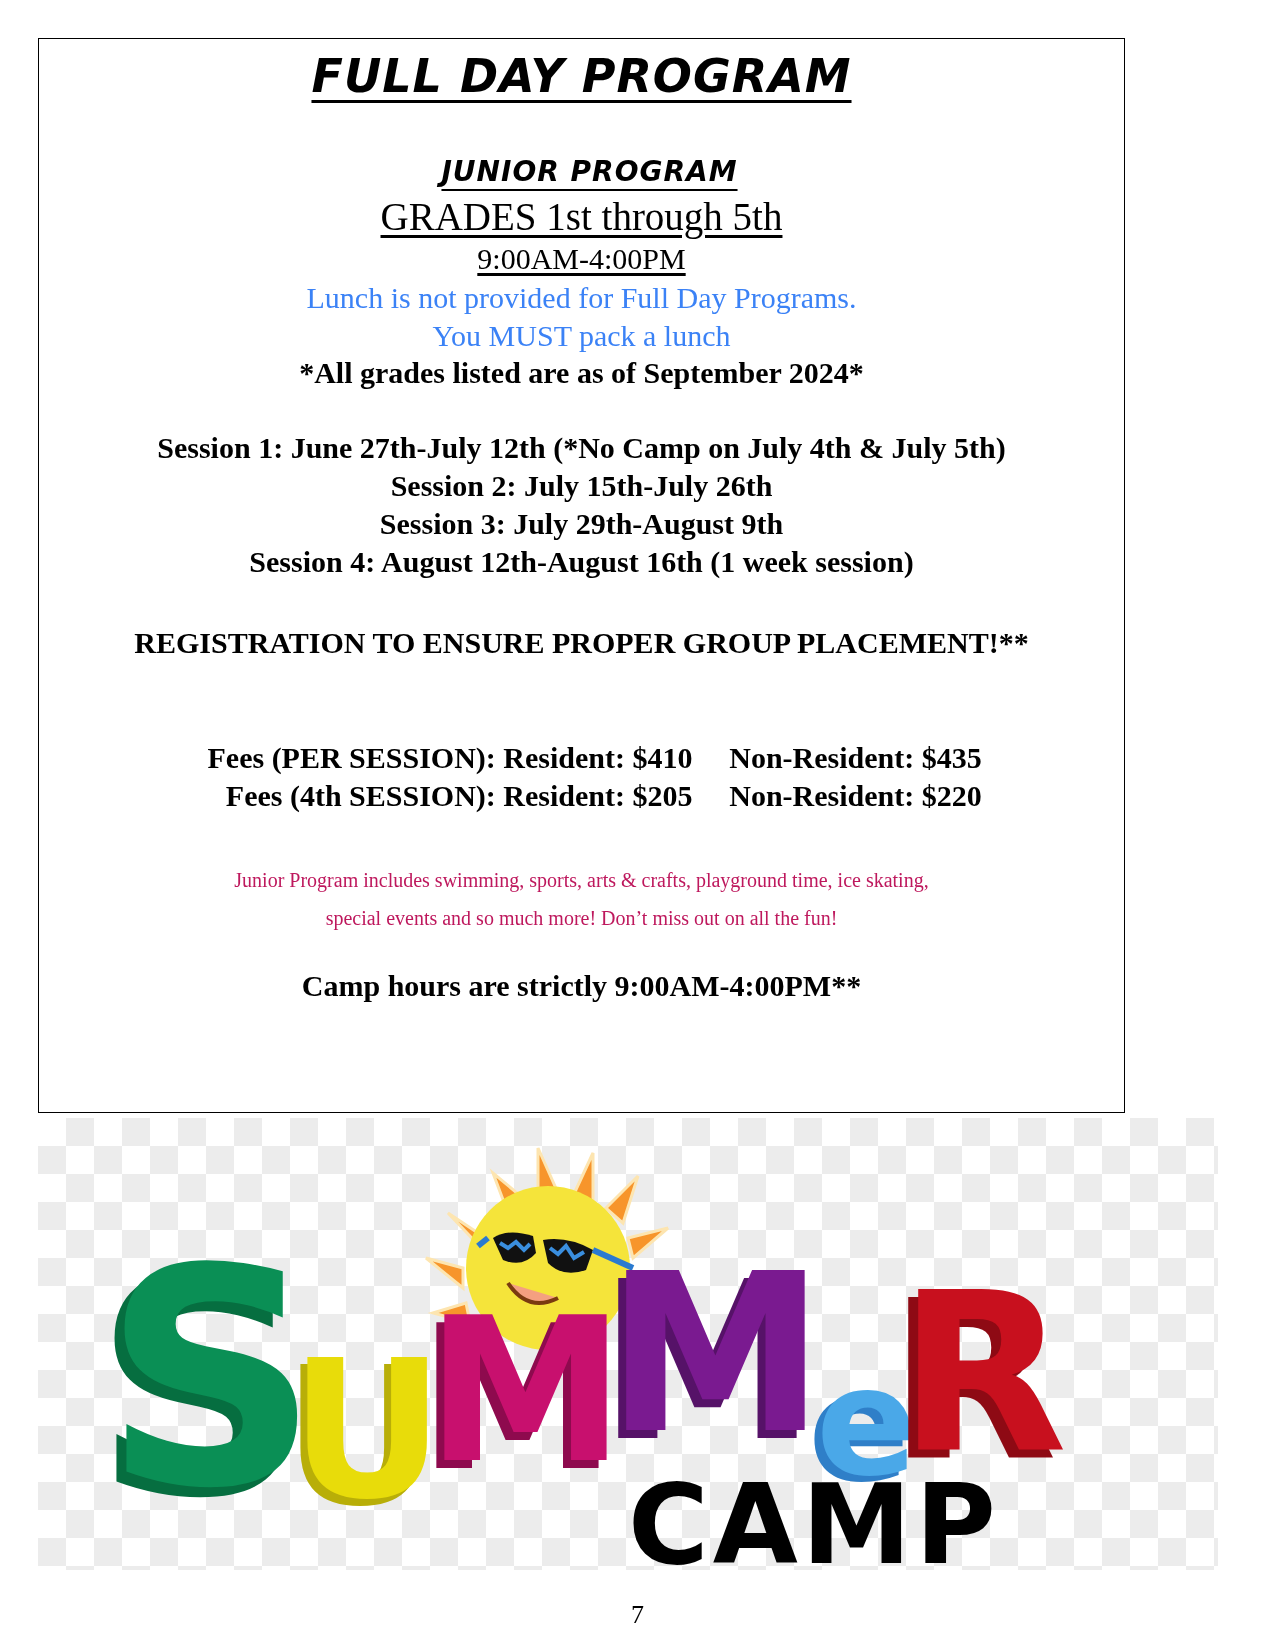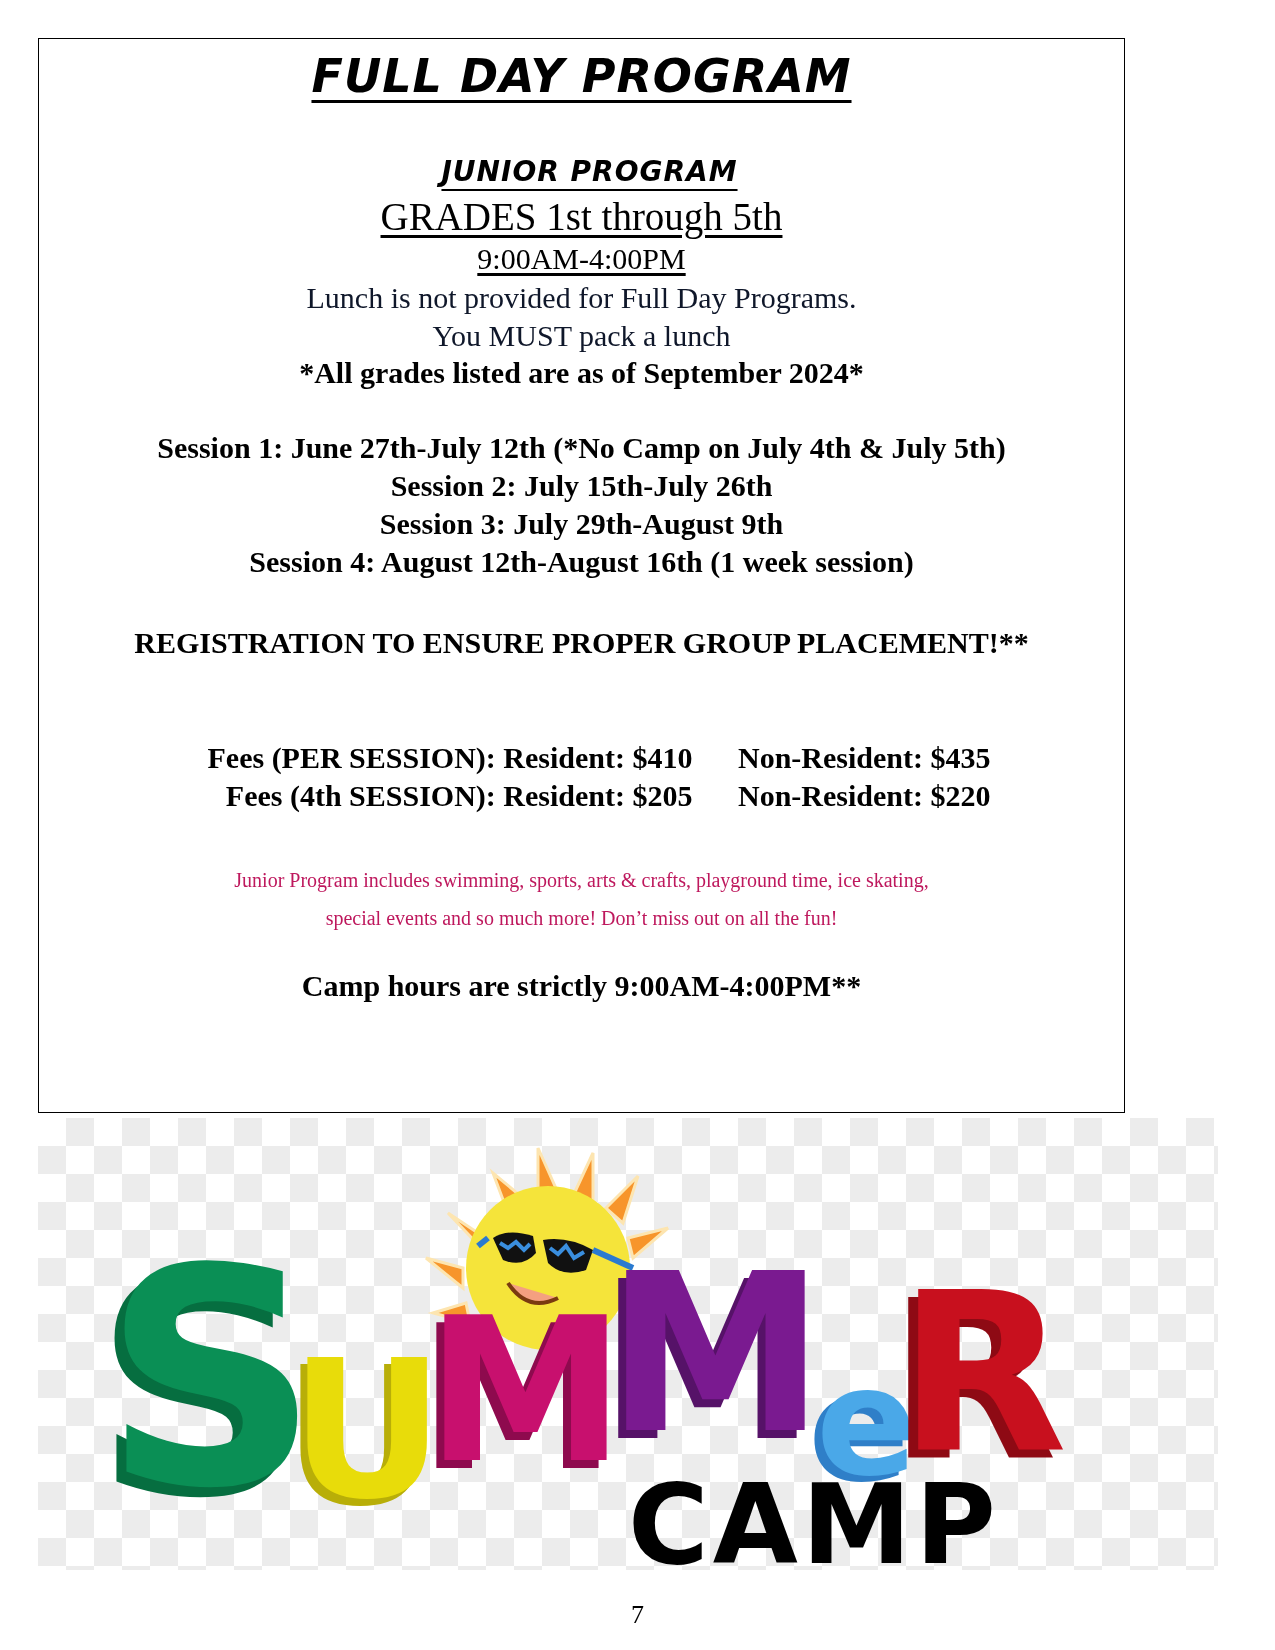--- a/index.html
+++ b/index.html
@@ -8,31 +8,31 @@
   .info-box {
     position:absolute; left:38px; top:38px; width:1087px; height:1075px;
     border:1.5px solid #000; box-sizing:border-box; text-align:center;
   }
   .hand { font-family:"DejaVu Sans", sans-serif; font-style:italic; font-weight:bold; letter-spacing:1px; text-decoration:underline; text-decoration-thickness:3px; text-underline-offset:8px; }
   .title1 { position:absolute; left:0; right:0; top:10px; font-size:46px; }
   .title2 { position:absolute; left:16px; right:0; top:88px; font-size:28px; text-decoration-thickness:2px;margin-top:28px; }
   .grades { position:absolute; left:0; right:0; top:155px; font-size:39px; text-decoration:underline; text-underline-offset:5px; }
   .hours { position:absolute; left:0; right:0; top:203px; font-size:30px; text-decoration:underline; text-underline-offset:4px; }
   .line { position:absolute; left:0; right:0; font-size:30px; line-height:38px; }
-  .light { color:#0f172a; }
+  .light { color:#3b82f6; }
   .bold { font-weight:bold; }
   .l-lunch1 { top:240px; }
   .l-lunch2 { top:278px; }
   .l-asof { top:315px; }
   .sessions { position:absolute; left:0; right:0; top:390px; font-size:30px; line-height:38px; font-weight:bold; }
   .notice { position:absolute; left:10px; right:10px; top:585px; font-size:30px; line-height:38px; font-weight:bold; }
   .fees { position:absolute; left:0; right:0; top:700px; font-size:30px; line-height:38px; font-weight:bold; }
   .fee-row { display:flex; justify-content:center; gap:28px; }
   .fee-row .fc1 { width:520px; text-align:right; }
-  .fee-row .fc2 { width:270px; text-align:right; }
+  .fee-row .fc2 { width:270px; text-align:center; }
   .includes { position:absolute; left:10px; right:10px; top:822px; font-size:20px; line-height:38px; color:#be185d; }
   .care { position:absolute; left:0; right:0; top:928px; font-size:30px; line-height:38px; font-weight:bold; }
 
   .clipart {
     position:absolute; left:38px; top:1118px; width:1180px; height:452px; overflow:hidden;
     background-color:#ffffff;
     background-image:
       linear-gradient(45deg, #ececec 25%, transparent 25%, transparent 75%, #ececec 75%),
       linear-gradient(45deg, #ececec 25%, transparent 25%, transparent 75%, #ececec 75%);
     background-size:56px 56px; background-position:0 0, 28px 28px;

